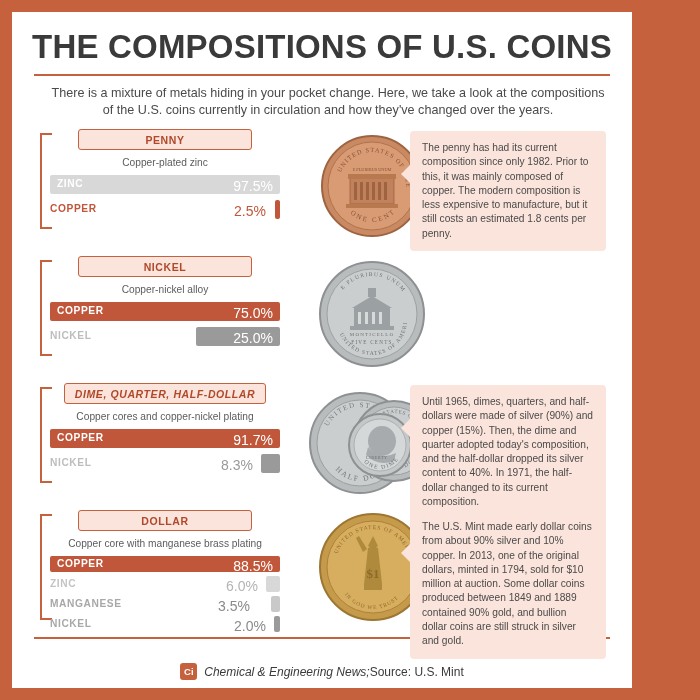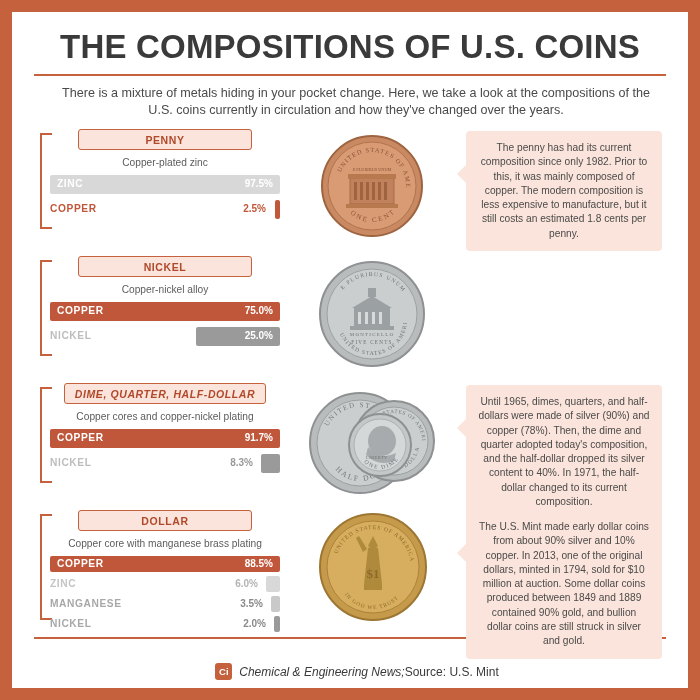--- a/index.html
+++ b/index.html
@@ -4,21 +4,21 @@
 <style>
   html,body{margin:0;padding:0;}
   body{
     width:700px;height:700px;
     background:#c5613c;
     font-family:"Liberation Sans", sans-serif;
     overflow:hidden;
   }
   .page{
     position:absolute;left:12px;top:12px;
-    width:676px;height:676px;
+    width:620px;height:676px;
     background:#ffffff;
   }
   
   .title{
     text-align:center;
     font-size:33px;
     font-weight:bold;
     letter-spacing:0.2px;
     color:#3a3a3a;
     margin:16px 12px 0 12px;
@@ -81,53 +81,52 @@
   .bar-fill{
     position:absolute;left:0;top:0;height:19px;
     border-radius:2px;
   }
   .bar-name{
     position:absolute;left:7px;top:3px;
     font-size:10.2px;font-weight:bold;letter-spacing:0.6px;
   }
   .bar-val{
     position:absolute;top:3px;
-    font-size:10px;font-weight:bold;
+    font-size:14px;font-weight:normal;
   }
   
   .coin{
     position:absolute;
     border-radius:50%;
   }
   
   .callout{
     position:absolute;right:26px;top:2px;
     width:196px;
     background:#fbe4db;
     border-radius:4px;
     padding:10px 12px;
     font-size:10.2px;
     line-height:14.3px;
     color:#4a4a4a;
-    text-align:center;
     box-sizing:border-box;
   }
   .callout:before{
     content:"";
     position:absolute;left:-9px;top:34px;
     border-top:9px solid transparent;
     border-bottom:9px solid transparent;
     border-right:9px solid #fbe4db;
   }
   
   .footer-rule{height:2px;background:#c5613c;margin:4px 22px 0 22px;}
   .footer{
     position:absolute;left:0;bottom:8px;width:100%;
     display:flex;align-items:center;justify-content:center;
-    font-size:12px;color:#3a3a3a;margin-left:7px;
+    font-size:12px;color:#3a3a3a;
   }
   .ci-badge{
     width:17px;height:17px;border-radius:3px;background:#c5613c;
     color:#fff;font-size:9.5px;font-weight:bold;
     display:flex;align-items:center;justify-content:center;
     margin-right:7px;
   }
   .footer em{font-style:italic;}
 </style>
 </head>
@@ -285,21 +284,21 @@
           <ellipse cx="74" cy="58" rx="14" ry="15"></ellipse>
           <path d="M 60 64 q 12 14 28 6 l -2 8 q -16 6 -28 -6 z"></path>
         </g>
         <path id="dArcBot" d="M 50 64 A 22 22 0 0 0 94 64" fill="none"></path>
         <text font-size="6" fill="#6f7375" font-family="Liberation Serif, serif" letter-spacing="1.4">
           <textPath href="#dArcBot" startOffset="24%">ONE DIME</textPath>
         </text>
         <text x="58" y="76" font-size="4.4" fill="#6f7375" font-family="Liberation Serif, serif" letter-spacing="0.5">LIBERTY</text>
       </svg>
 
-      <div class="callout">Until 1965, dimes, quarters, and half-dollars were made of silver (90%) and copper (78%). Then, the dime and quarter adopted today's composition, and the half-dollar dropped its silver content to 40%. In 1971, the half-dollar changed to its current composition.</div>
+      <div class="callout">Until 1965, dimes, quarters, and half-dollars were made of silver (90%) and copper (15%). Then, the dime and quarter adopted today's composition, and the half-dollar dropped its silver content to 40%. In 1971, the half-dollar changed to its current composition.</div>
     </div>
 
     <div class="row">
       <div class="bracket" style="height:102px;"></div>
       <div class="metal-block">
         <div class="coin-label">DOLLAR</div>
         <div class="comp-note">Copper core with manganese brass plating</div>
         <div class="bars">
           <div class="bar-line" style="height:16px;margin-bottom:4px;">
             <div class="bar-fill" style="width:100%;height:16px;background:#c0563a;"></div>
@@ -307,21 +306,21 @@
             <span class="bar-val" style="color:#ffffff;right:7px;top:2px;">88.5%</span>
           </div>
           <div class="bar-line" style="height:16px;margin-bottom:4px;">
             <div class="bar-fill" style="width:14px;height:16px;background:#d8d8d8;right:0;left:auto;position:absolute;"></div>
             <span class="bar-name" style="color:#c4c4c4;left:0;top:2px;">ZINC</span>
             <span class="bar-val" style="color:#b4b4b4;right:22px;top:2px;">6.0%</span>
           </div>
           <div class="bar-line" style="height:16px;margin-bottom:4px;">
             <div class="bar-fill" style="width:9px;height:16px;background:#c9c9c9;right:0;left:auto;position:absolute;"></div>
             <span class="bar-name" style="color:#a8a8a8;left:0;top:2px;">MANGANESE</span>
-            <span class="bar-val" style="color:#8a8a8a;right:17px;top:2px;">3.5%</span>
+            <span class="bar-val" style="color:#8a8a8a;right:30px;top:2px;">3.5%</span>
           </div>
           <div class="bar-line" style="height:16px;margin-bottom:0;">
             <div class="bar-fill" style="width:6px;height:16px;background:#9a9a9a;right:0;left:auto;position:absolute;"></div>
             <span class="bar-name" style="color:#a8a8a8;left:0;top:2px;">NICKEL</span>
             <span class="bar-val" style="color:#8a8a8a;right:14px;top:2px;">2.0%</span>
           </div>
         </div>
       </div>
 
       <svg class="coin" style="left:306px;top:2px;" width="110" height="110" viewBox="0 0 110 110">

